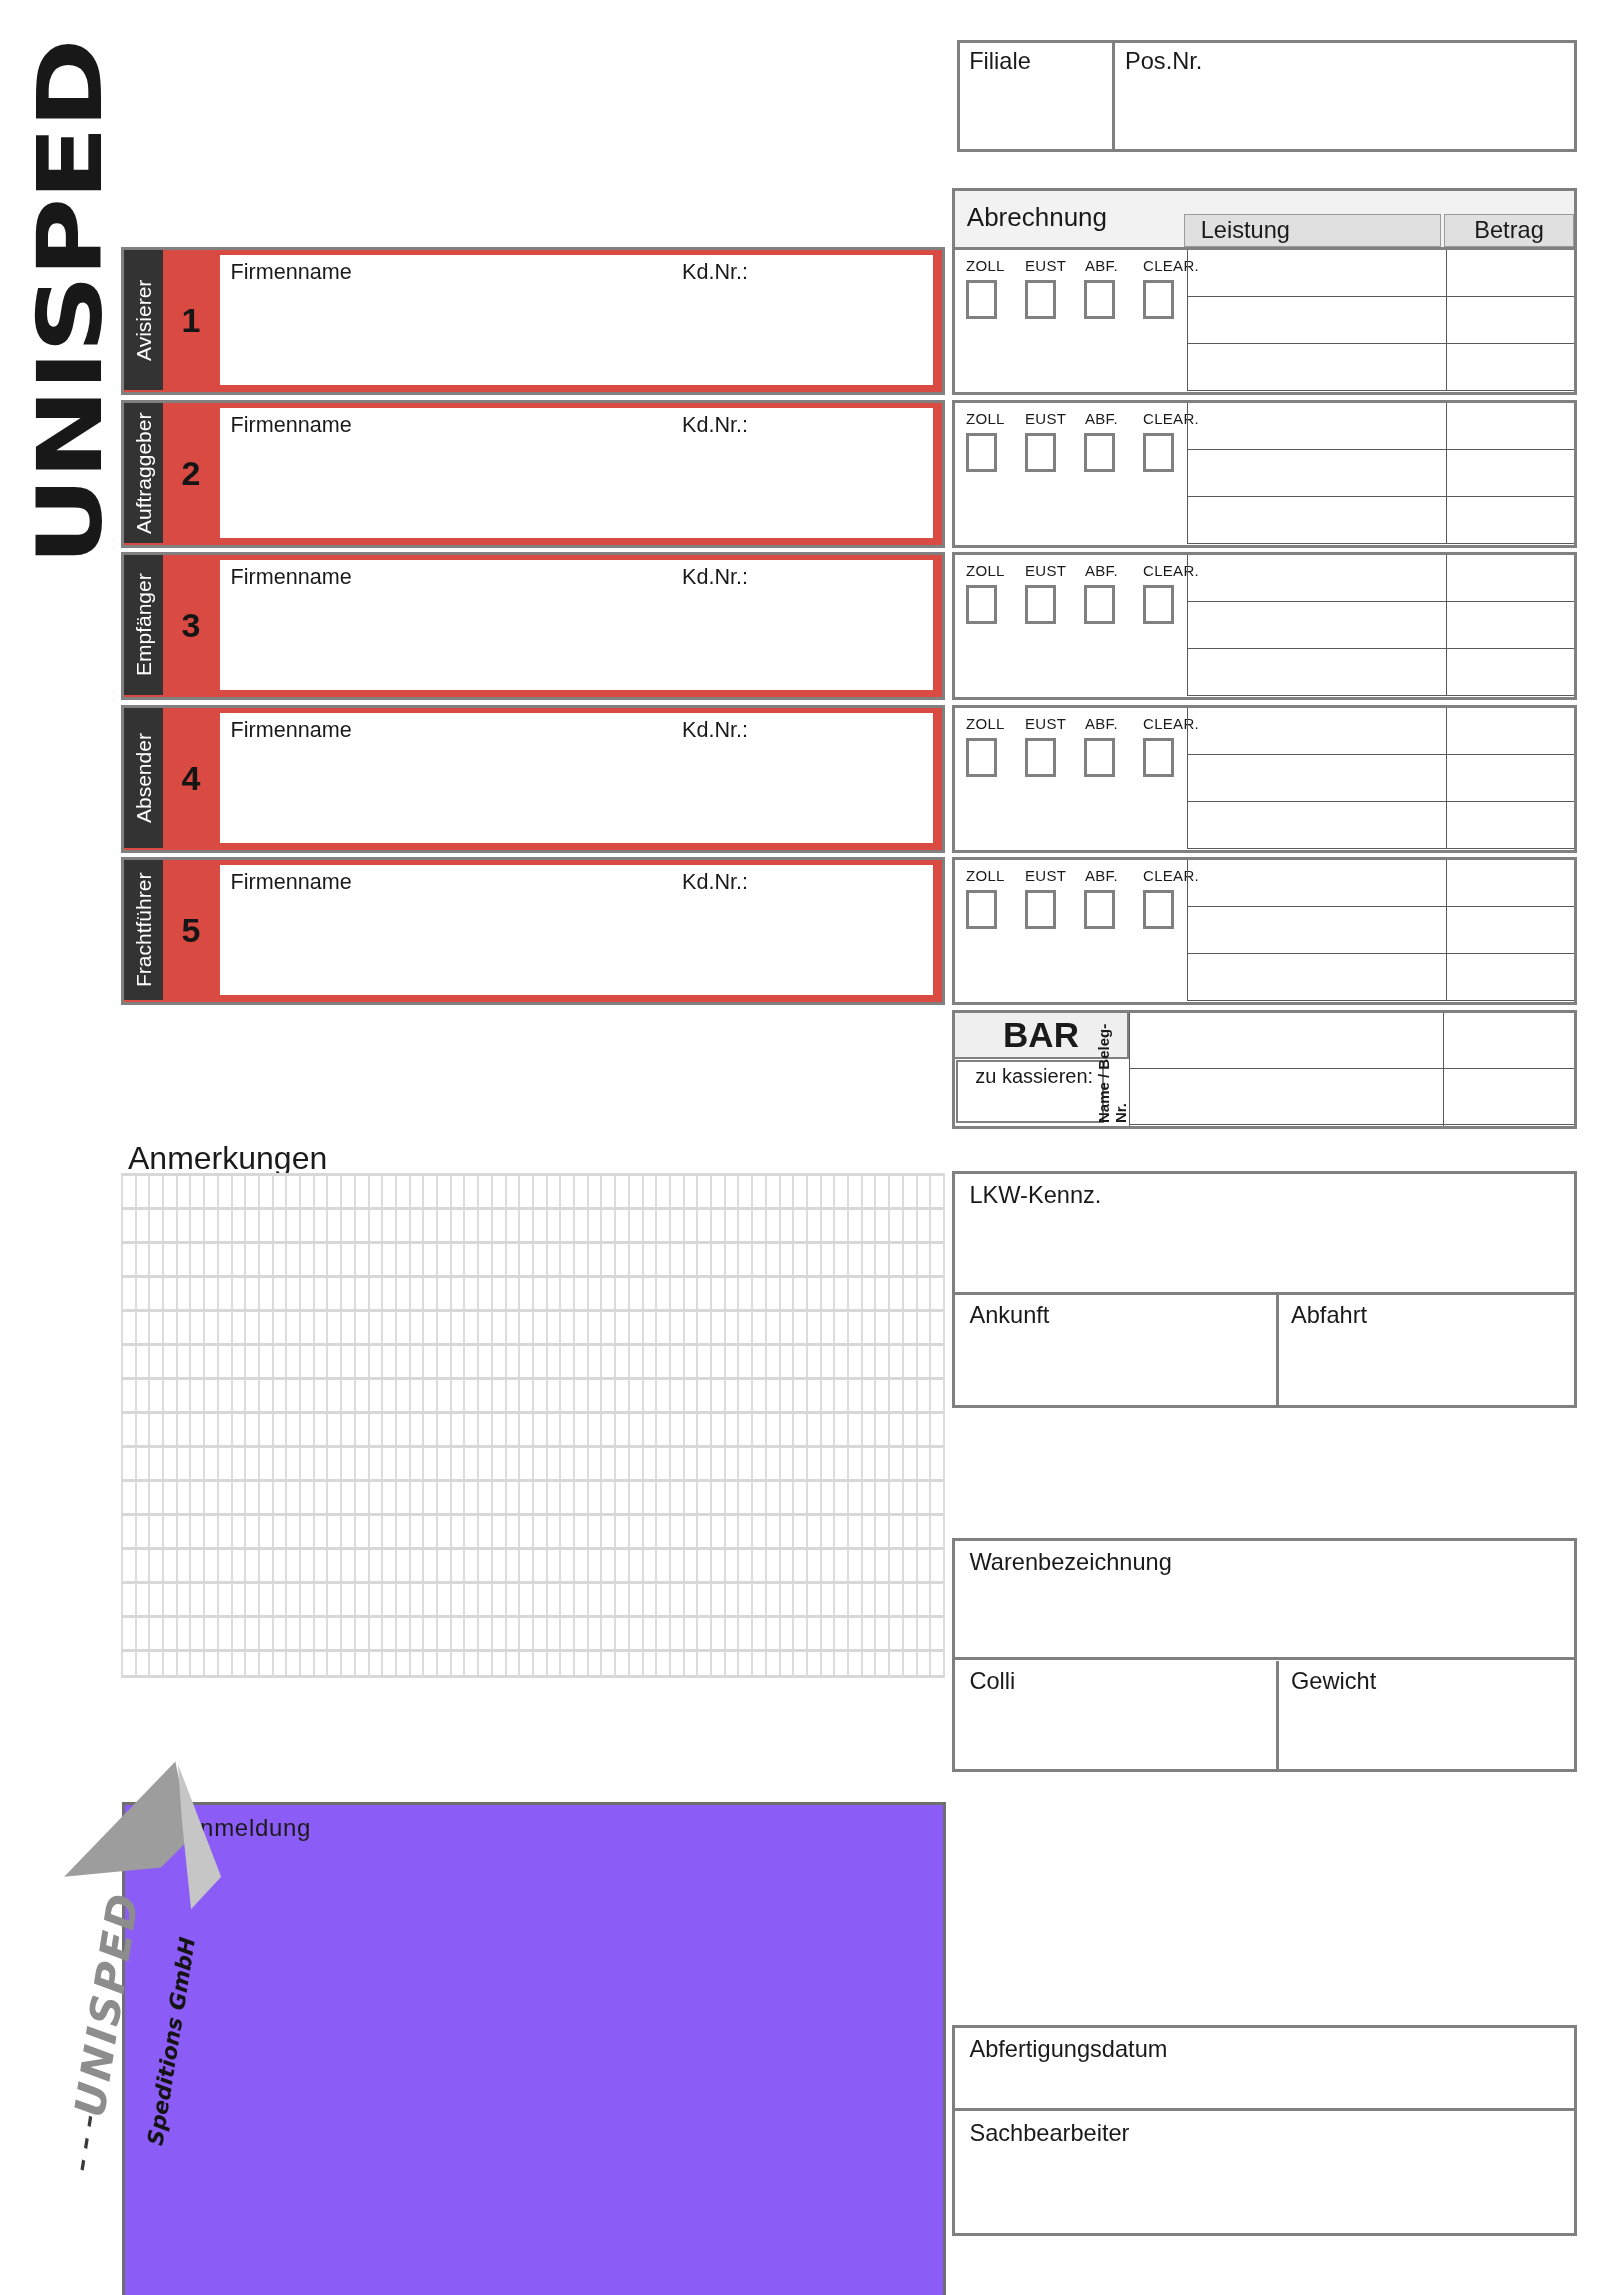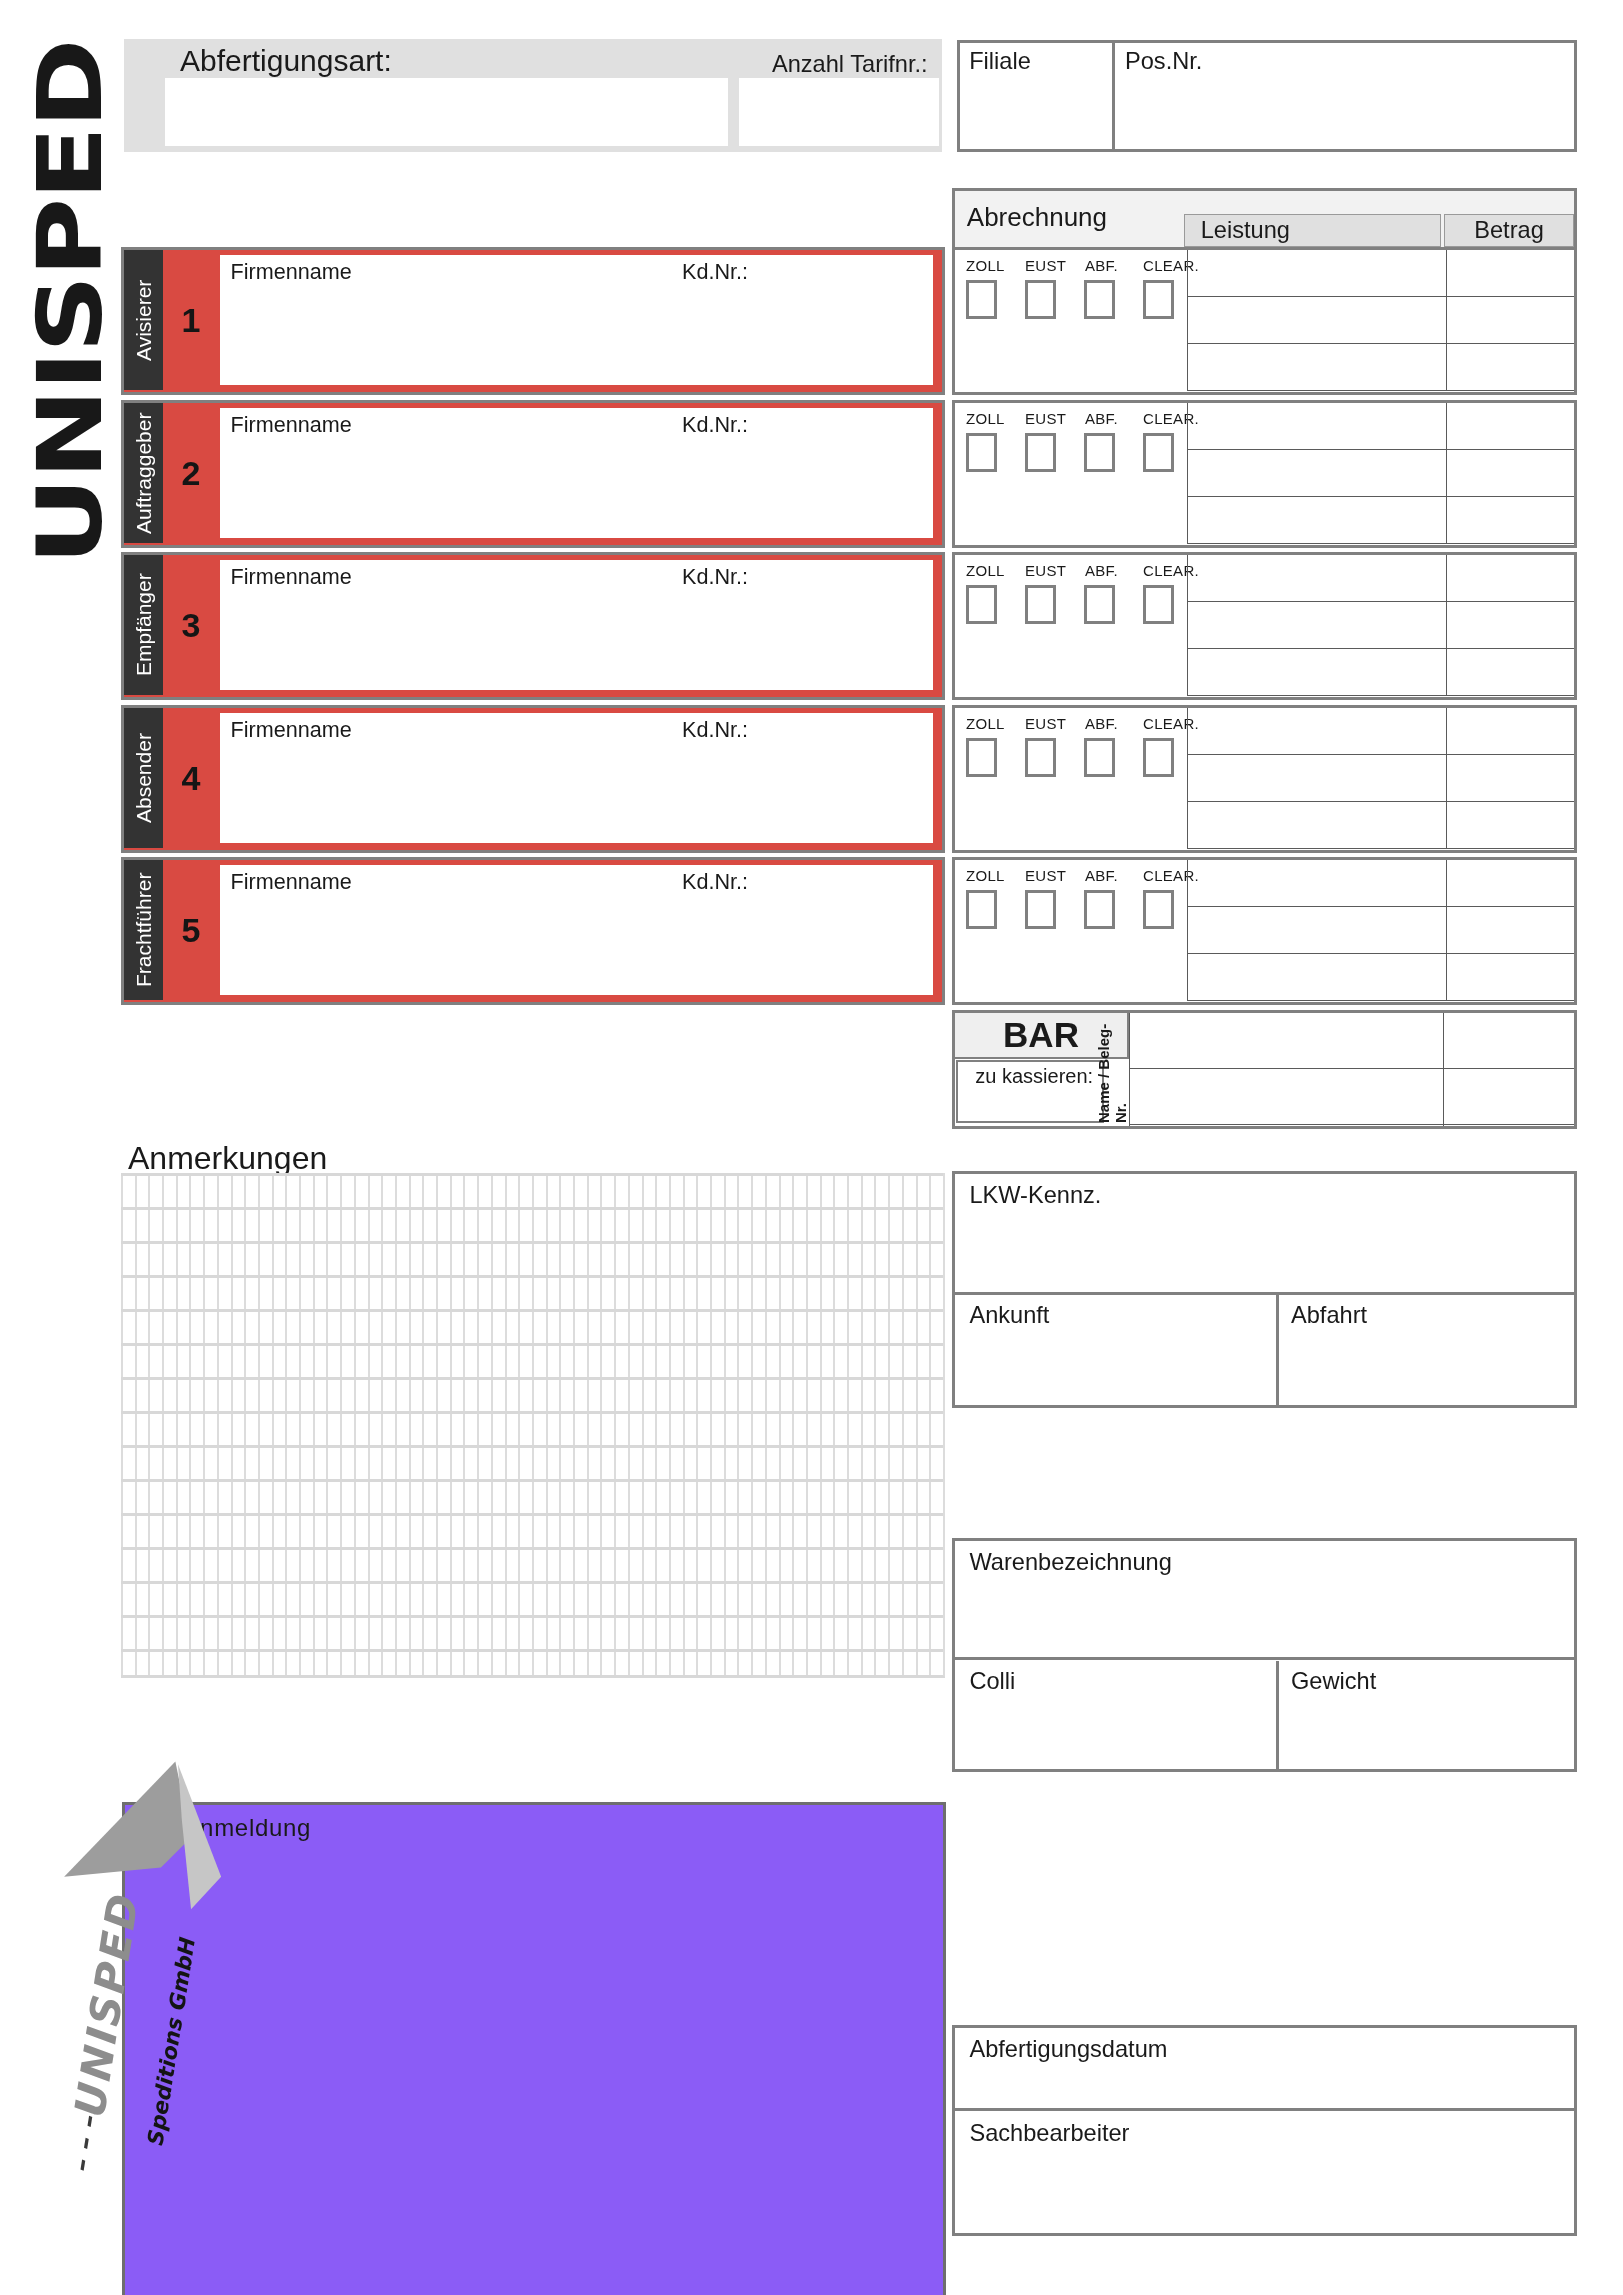--- a/index.html
+++ b/index.html
@@ -98,26 +98,20 @@
 </style>
 </head>
 <body>
 
 <div id="page">
 
   <div class="abs" id="logo-top">
     <span>UNISPED</span>
   </div>
 
-  <div class="abs" id="abf-panel">
-    <div class="abs" id="abf-label">Abfertigungsart:</div>
-    <div class="abs" id="abf-input"></div>
-    <div class="abs" id="anz-label">Anzahl Tarifnr.:</div>
-    <div class="abs" id="anz-input"></div>
-  </div>
 
   <div class="abs gbox" id="filiale-box">
     <div class="abs" id="filiale-div"></div>
     <div class="abs boxlabel" id="filiale-label">Filiale</div>
     <div class="abs boxlabel" id="posnr-label">Pos.Nr.</div>
     <div class="abs" style="left:0;top:33px;width:149px;bottom:0;"></div>
     <div class="abs" style="left:157px;top:33px;right:0;bottom:0;"></div>
   </div>
 
   <div class="abs" id="abr-header">

